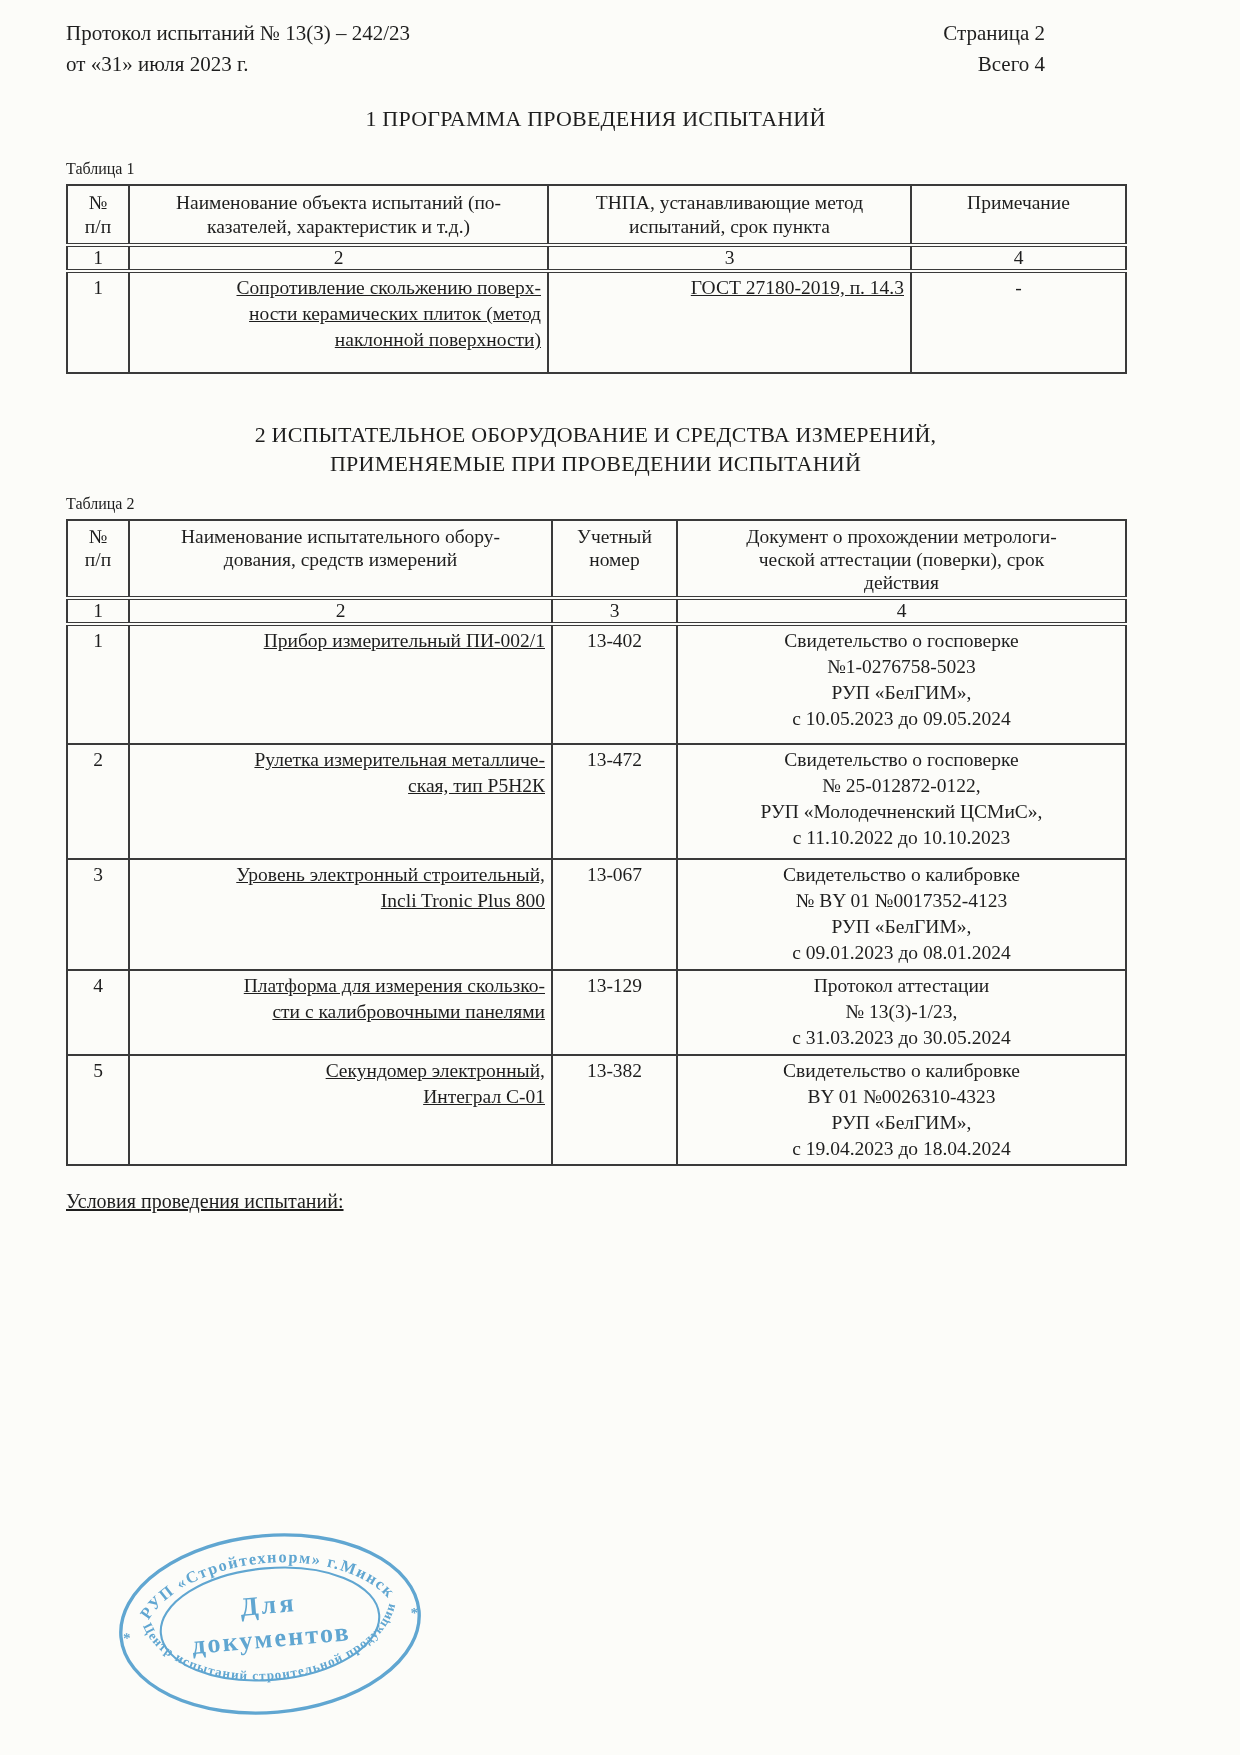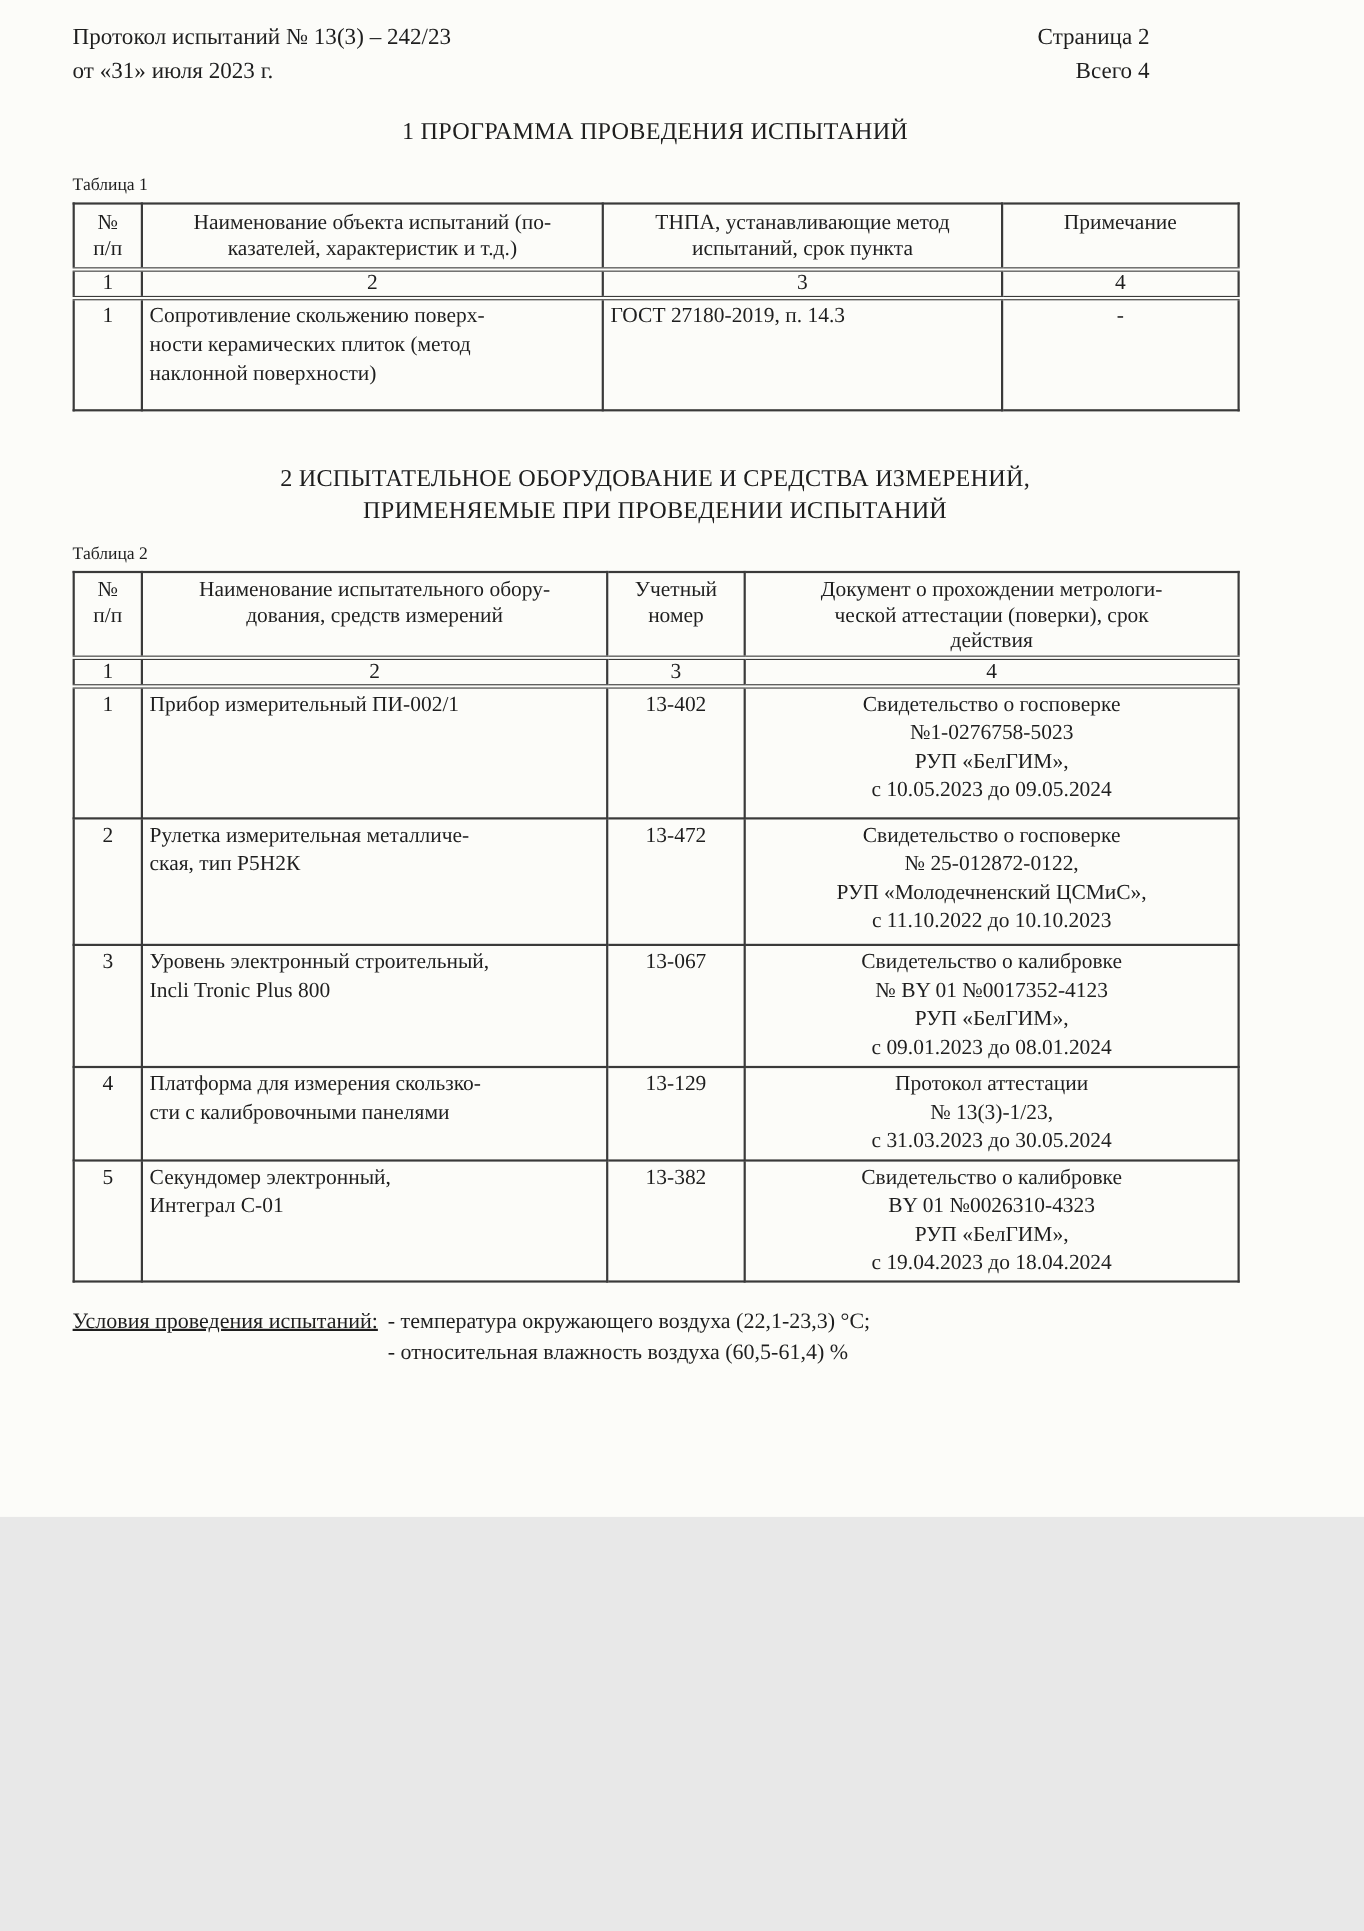--- a/index.html
+++ b/index.html
@@ -1,18 +1,18 @@
 <!DOCTYPE html>
 <html><head>
 <meta charset="utf-8">
 <style>
   html,body{margin:0;padding:0;background:#e8e8e8;}
   .page{
     position:relative;
-    width:1240px;height:1379px;
+    width:1240px;height:1755px;
     margin:0 auto;
     background:#fcfcf9;
     font-family:"Liberation Serif","DejaVu Serif",serif;
     color:#1e1e1e;
     box-sizing:border-box;
     padding:18px 115px 0 66px;
     overflow:hidden;
   }
   .head{display:flex;justify-content:space-between;font-size:21px;line-height:31px;}
   .head-right{text-align:right;margin-right:80px;}
@@ -35,21 +35,21 @@
     white-space:pre-line;
     overflow:hidden;
   }
   tr.hdr td{text-align:center;line-height:24px;padding-top:5px;}
   tr.hdr2 td{line-height:23px;padding-top:4px;}
   tr.nums td{
     text-align:center;line-height:20px;padding:1px 0;
     border-top:4px double #3a3a3a;border-bottom:4px double #3a3a3a;
   }
   td.c-num{text-align:center;}
-  td.c-left{text-align:left;padding-left:9px;}
+  td.c-left{text-align:right;padding-left:9px;text-decoration:underline;}
   td.c-center{text-align:center;}
   .conditions{display:flex;margin-top:21px;font-size:20px;line-height:28px;}
   .cond-label{text-decoration:underline;white-space:nowrap;}
   .cond-lines{margin-left:9px;white-space:nowrap;}
   .stamp-wrap{
     position:absolute;left:112px;top:1526px;width:316px;height:196px;
     transform:rotate(-5deg);
     opacity:.82;
   }
   .stamp-wrap svg{width:100%;height:100%;}
@@ -185,24 +185,20 @@
       <td class="c-center">Свидетельство о калибровке
 BY 01 №0026310-4323
 РУП «БелГИМ»,
 с 19.04.2023 до 18.04.2024</td>
     </tr>
   </tbody>
     </table>
 
   <div class="conditions">
     <span class="cond-label">Условия проведения испытаний:</span>
-    <div class="cond-lines">
-      <div>- температура окружающего воздуха (22,1-23,3) °С;</div>
-      <div>- относительная влажность воздуха (60,5-61,4) %</div>
-    </div>
   </div>
 
   <div class="stamp-wrap">
     <svg viewBox="0 0 300 180">
       <defs>
         <path id="arcTop" d="M 26,104 A 124,72 0 0 1 274,104"></path>
         <path id="arcBot" d="M 30,82 A 122,74 0 0 0 270,82"></path>
       </defs>
       <ellipse cx="150" cy="90" rx="142" ry="84" fill="none" stroke-width="3.2" stroke="#3f94c9"></ellipse>
       <ellipse cx="150" cy="90" rx="104" ry="53" fill="none" stroke-width="2" stroke="#3f94c9"></ellipse>

